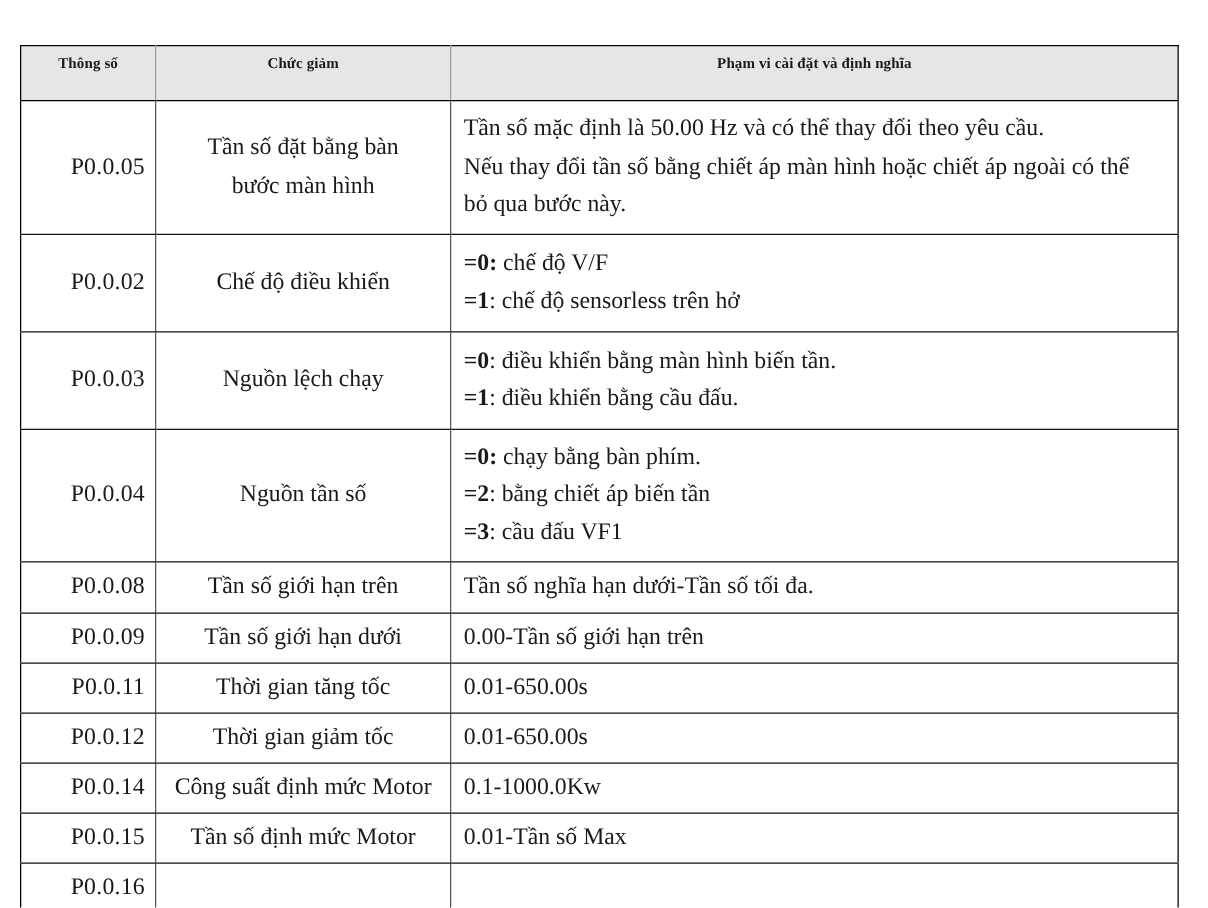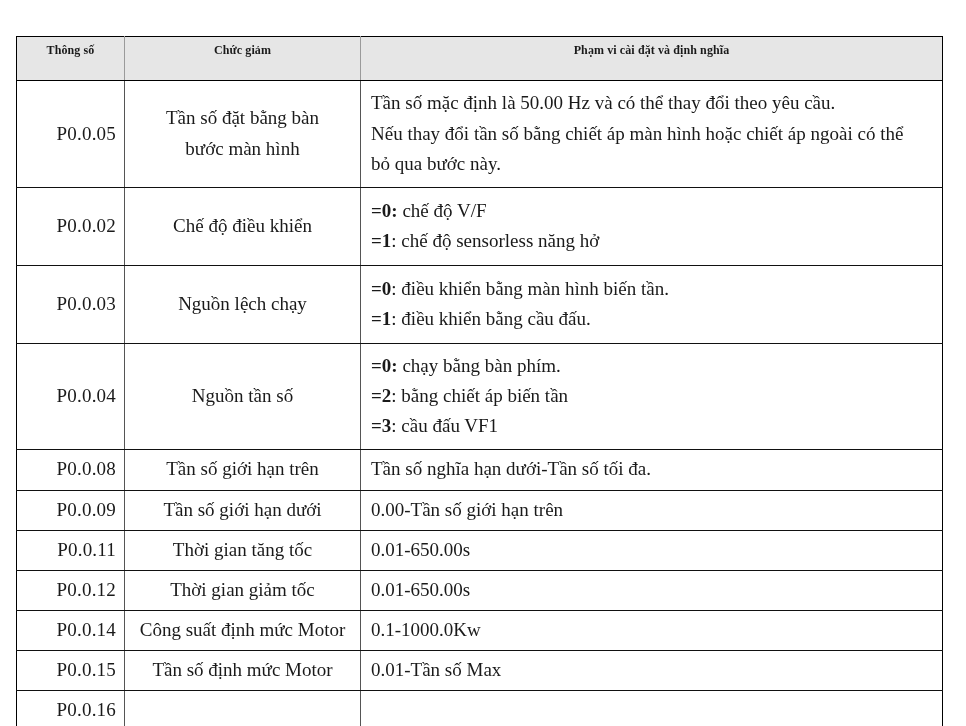--- a/index.html
+++ b/index.html
@@ -104,21 +104,21 @@
             <span class="line">bỏ qua bước này.</span>
           </td>
         </tr>
         <tr class="tall">
           <td class="param-cell">P0.0.02</td>
           <td class="func-cell">
             <span class="line">Chế độ điều khiển</span>
           </td>
           <td class="range-cell">
             <span class="line"><span class="opt">=0:</span><span> chế độ V/F</span></span>
-            <span class="line"><span class="opt">=1</span><span class="opt-sep">:</span><span> chế độ sensorless năng hở</span></span>
+            <span class="line"><span class="opt">=1</span><span class="opt-sep">:</span><span> chế độ sensorless trên hở</span></span>
           </td>
         </tr>
         <tr class="tall">
           <td class="param-cell">P0.0.03</td>
           <td class="func-cell">
             <span class="line">Nguồn lệch chạy</span>
           </td>
           <td class="range-cell">
             <span class="line"><span class="opt">=0</span><span class="opt-sep">:</span><span> điều khiển bằng màn hình biến tần.</span></span>
             <span class="line"><span class="opt">=1</span><span class="opt-sep">:</span><span> điều khiển bằng cầu đấu.</span></span>

